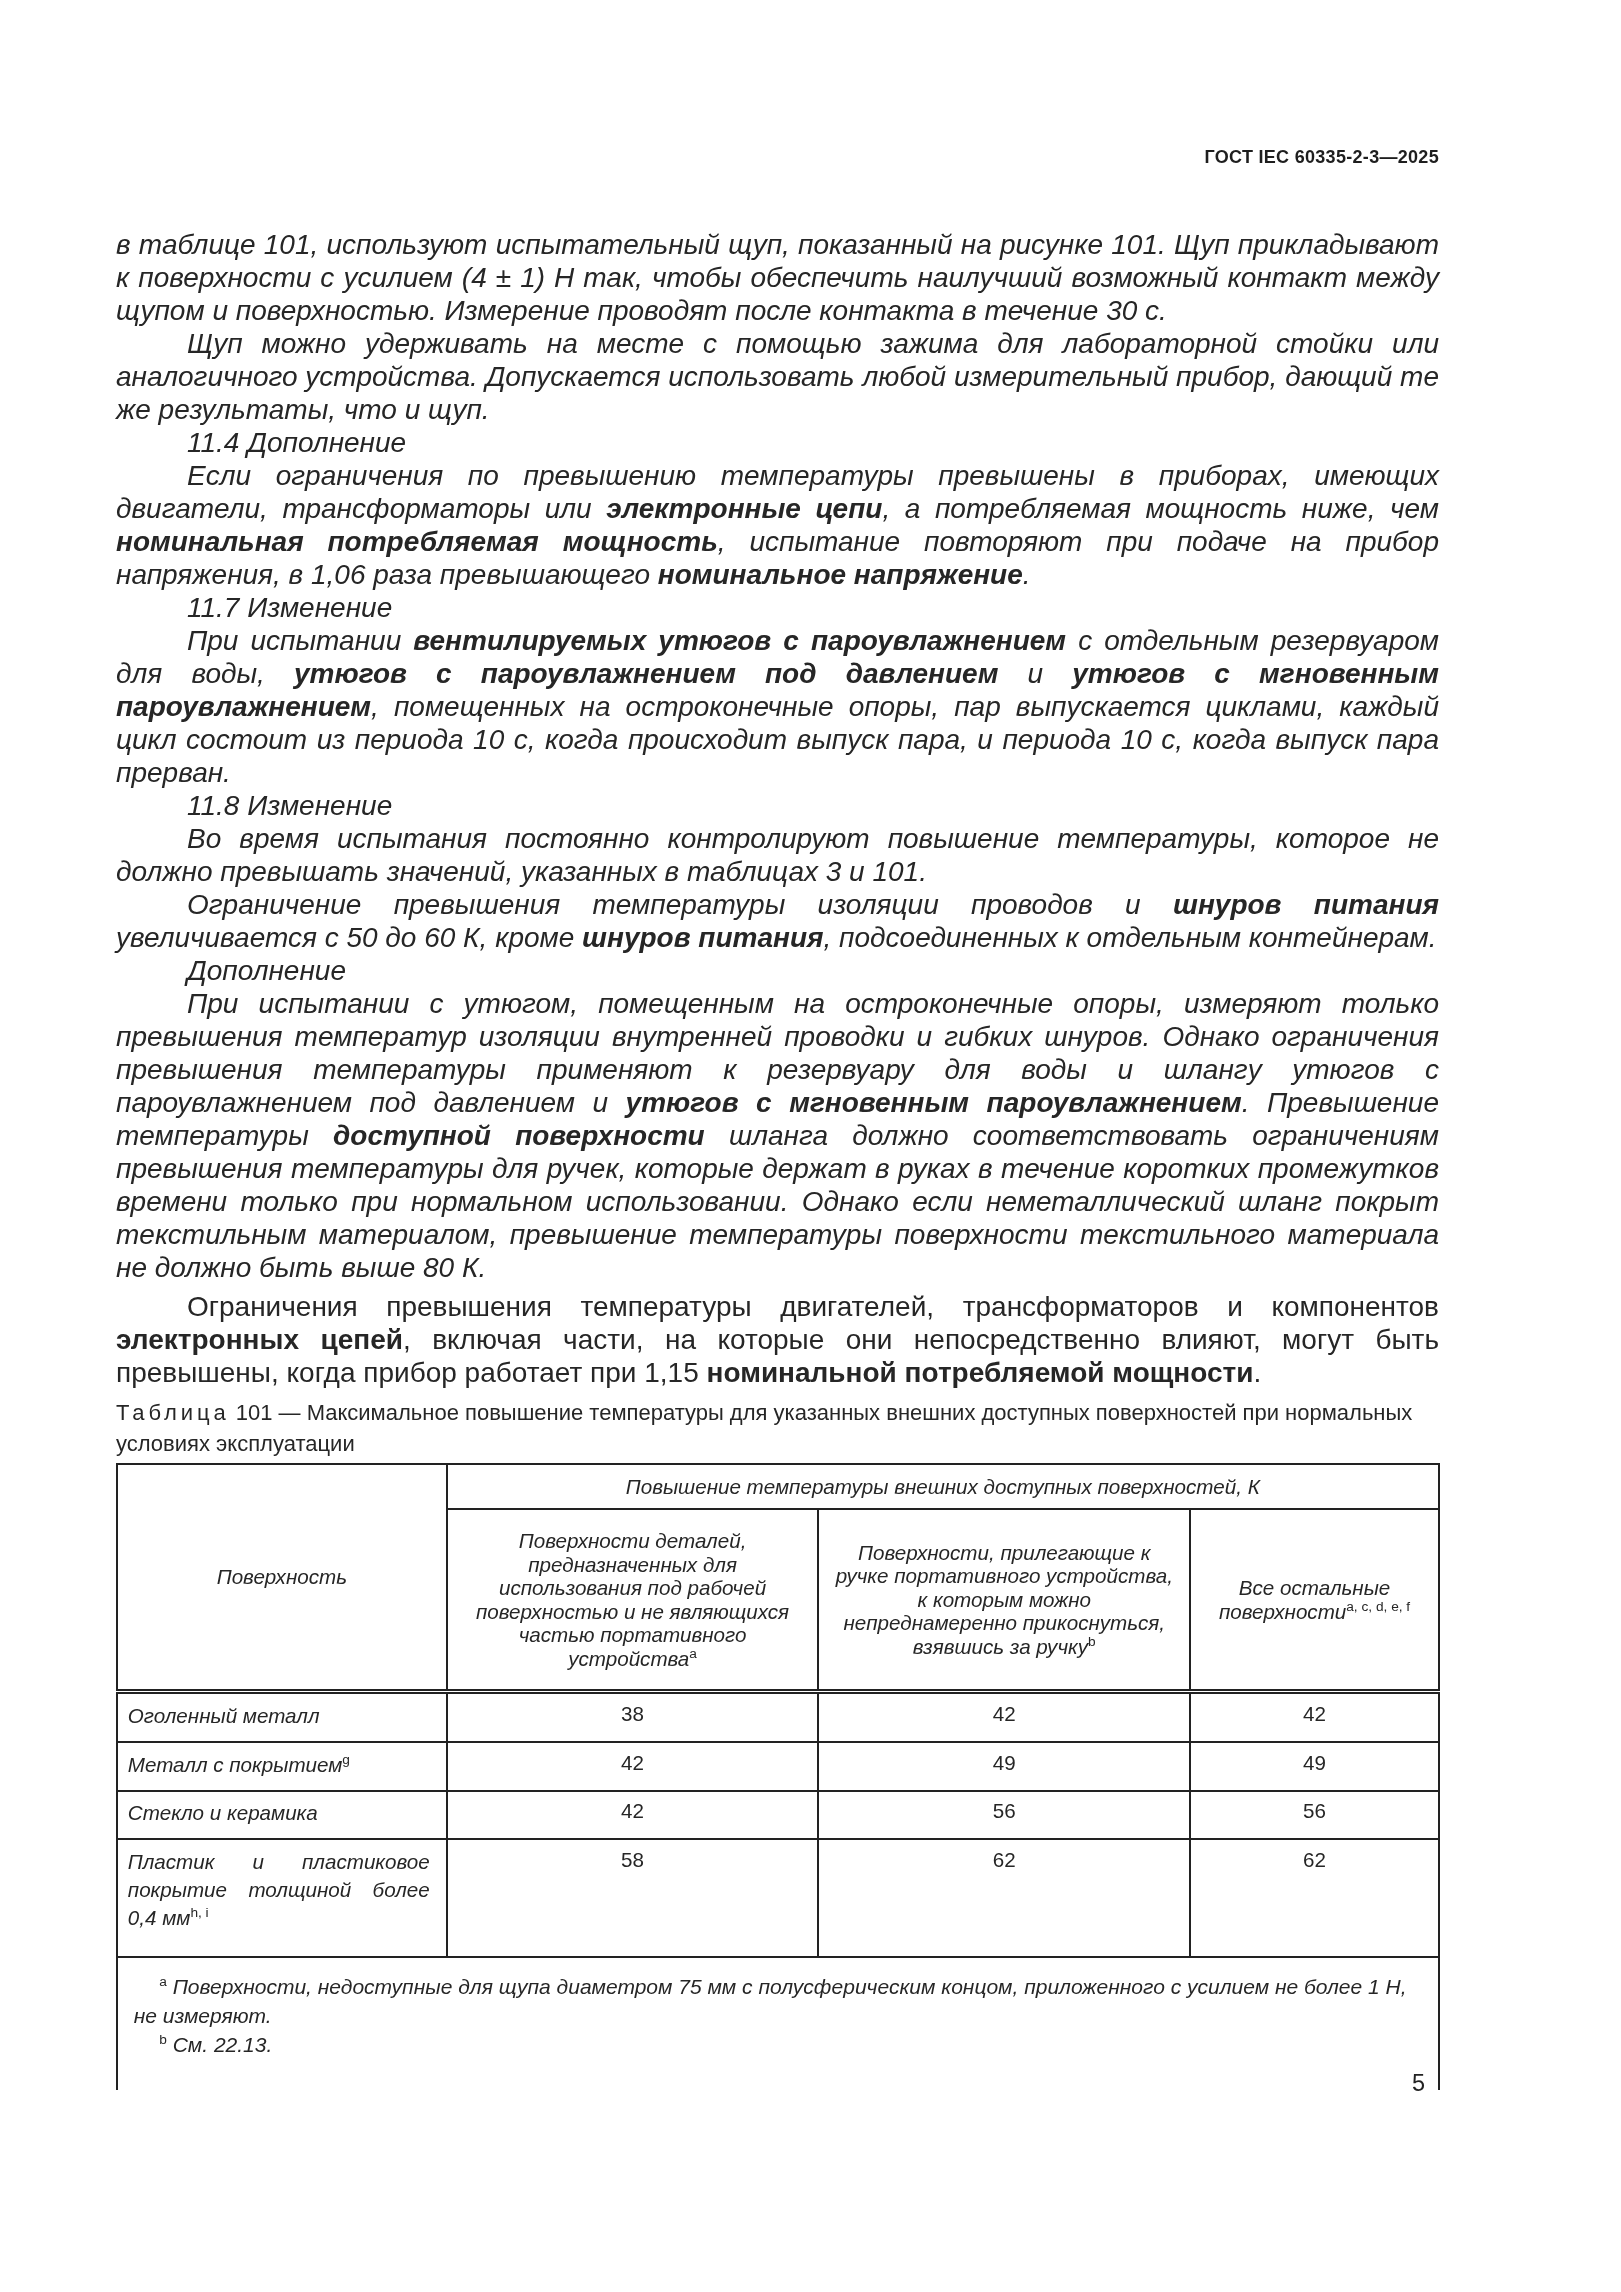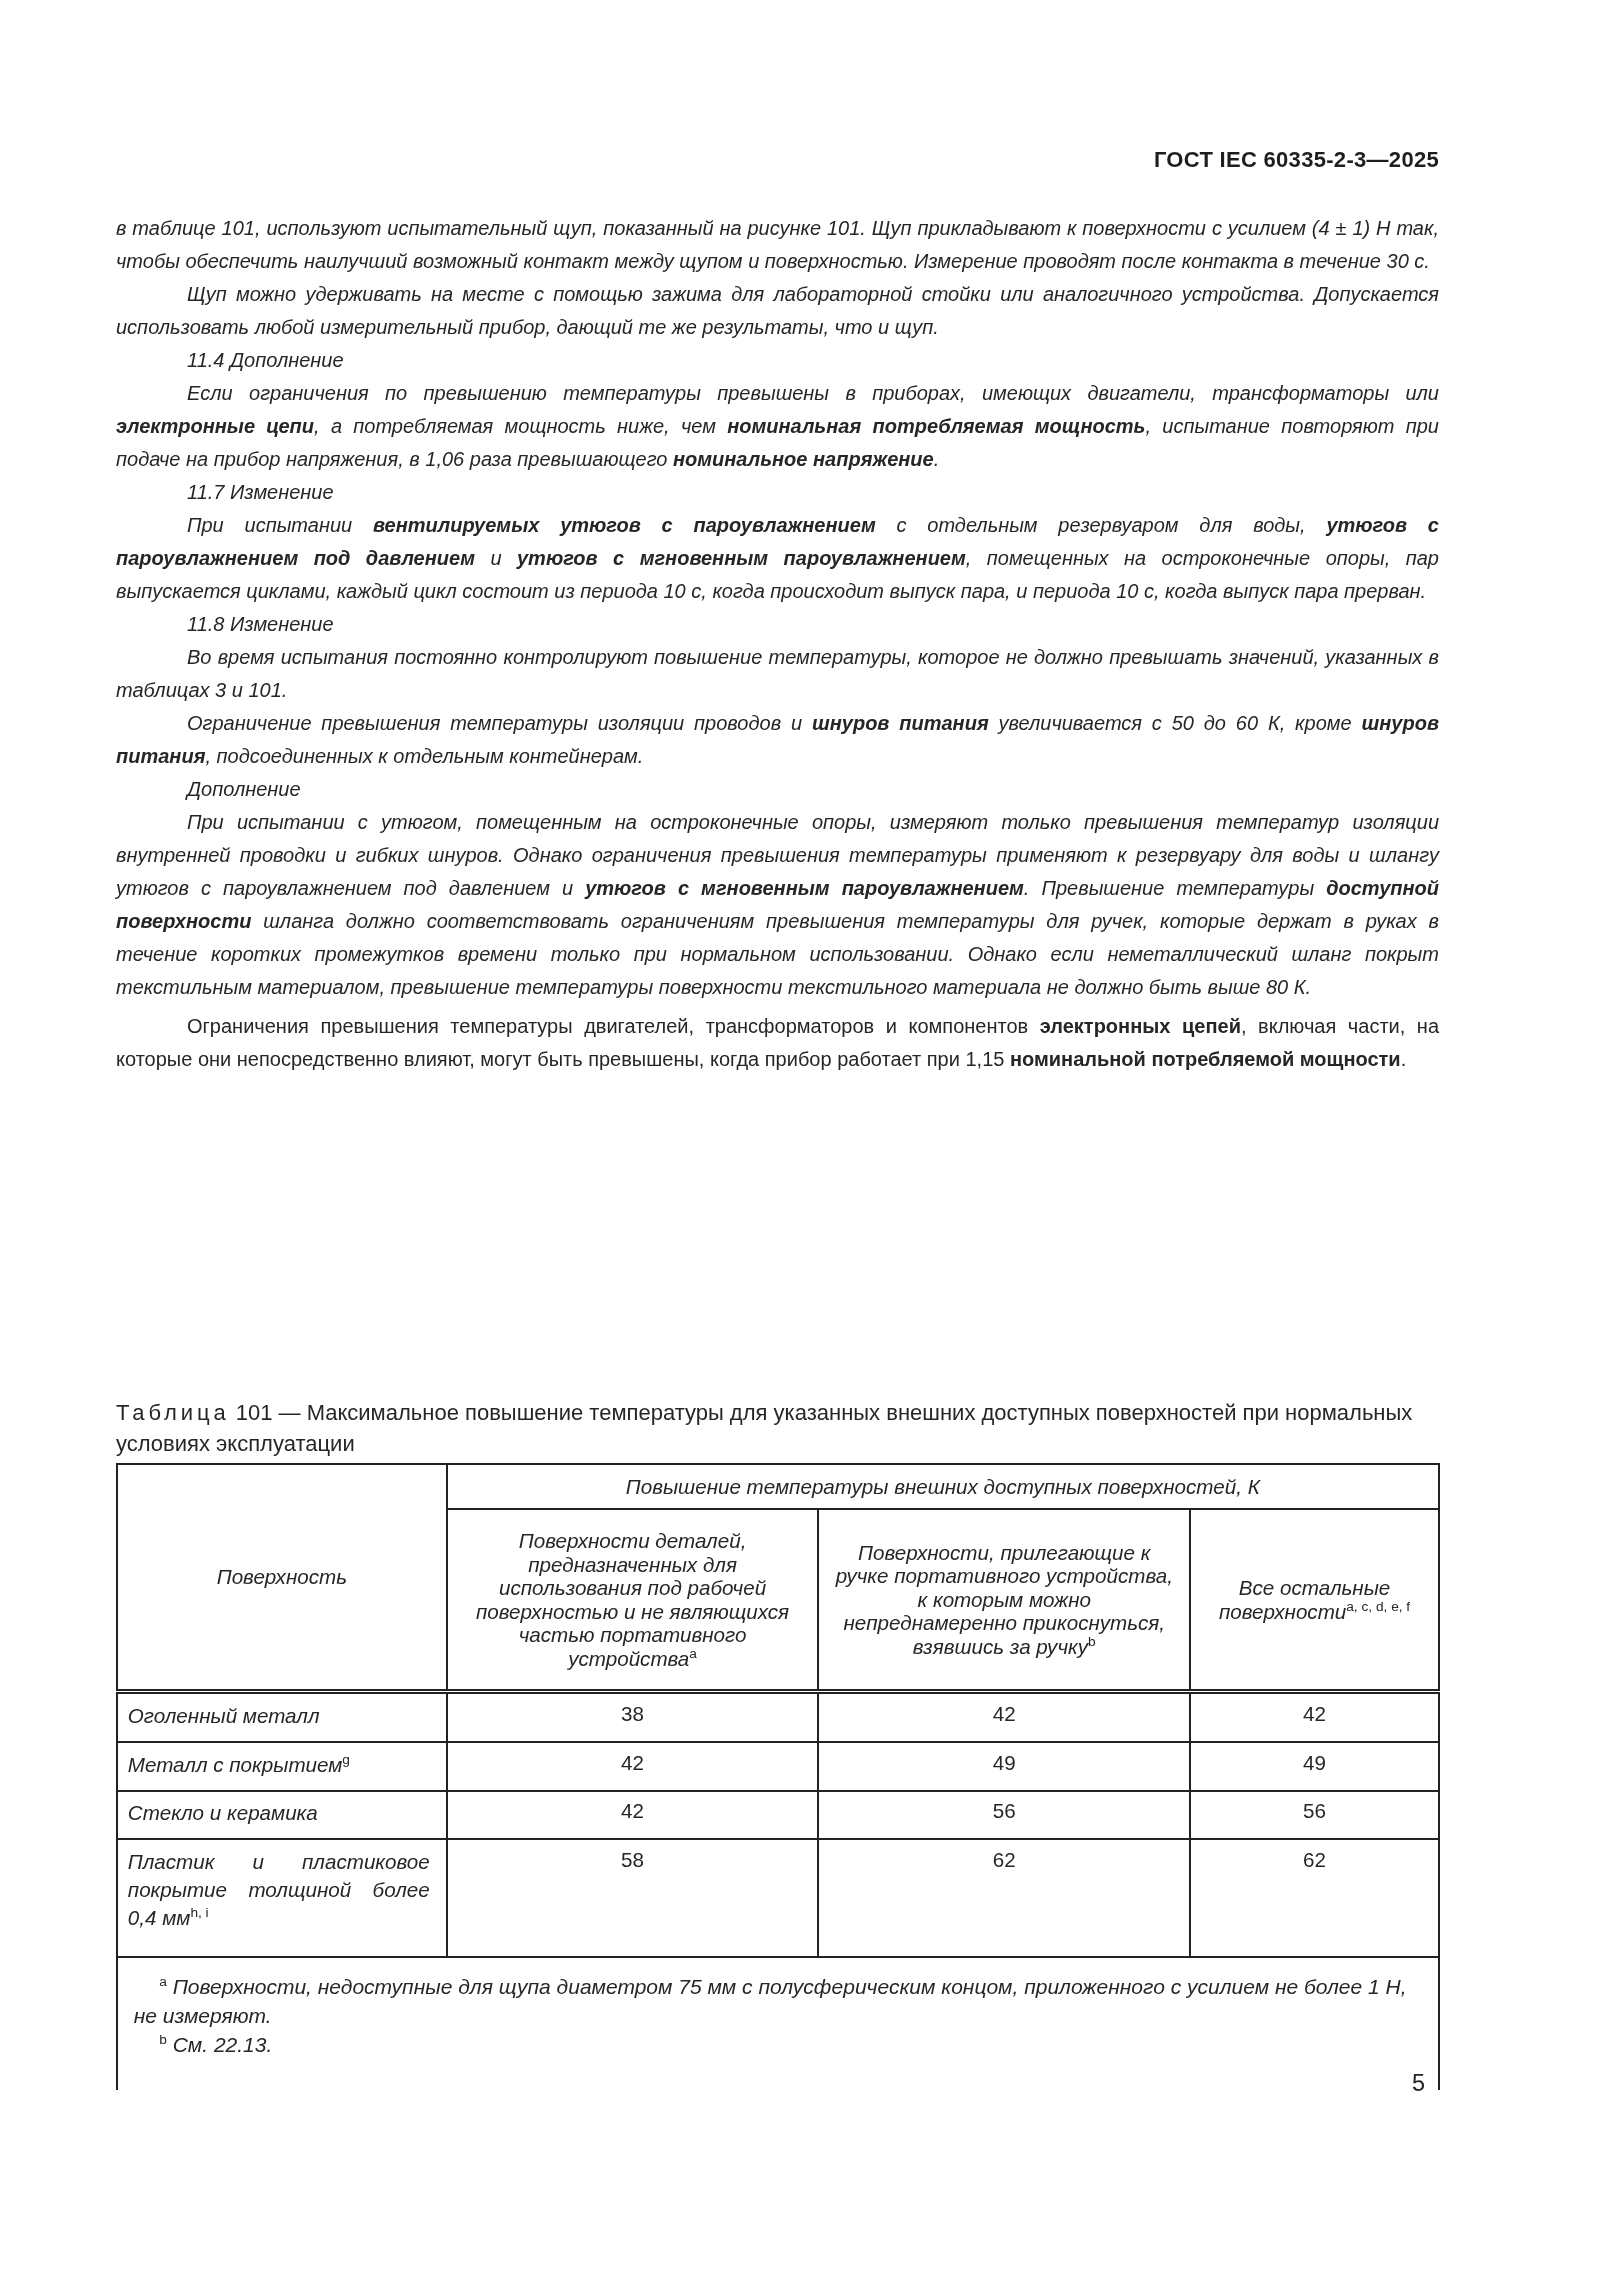--- a/index.html
+++ b/index.html
@@ -1,21 +1,21 @@
 <!DOCTYPE html>
 <html><head>
 <meta charset="utf-8">
 <style>
   html, body { margin: 0; padding: 0; background: #ffffff; }
   body { width: 1621px; height: 2293px; position: relative; overflow: hidden;
          font-family: "Liberation Sans", sans-serif; color: #222222; }
   .header { position: absolute; top: 147px; right: 182px; font-weight: bold;
-            font-size: 22px; letter-spacing: 0.3px; color: #1e1e1e; }
-  .body-text { position: absolute; left: 116px; top: 212px; width: 1323px;
-               font-size: 20px; line-height: 33px; color: #262626; }
+            font-size: 18px; letter-spacing: 0.3px; color: #1e1e1e; }
+  .body-text { position: absolute; left: 116px; top: 228px; width: 1323px;
+               font-size: 28px; line-height: 33px; color: #262626; }
   .body-text p { margin: 0; text-align: justify; text-align-last: left; }
   .it { font-style: italic; }
   .ind { text-indent: 71px; }
   .body-text b { font-weight: bold; }
   .gap { margin-top: 5.9px !important; }
   .caption { position: absolute; left: 116px; top: 1397px; width: 1323px;
              font-size: 22px; line-height: 31px; color: #262626; }
   .caption .spaced { letter-spacing: 3.9px; }
   table.t101 { position: absolute; left: 116px; top: 1463px; width: 1324px;
                border-collapse: collapse; font-size: 20.6px; color: #262626; }

